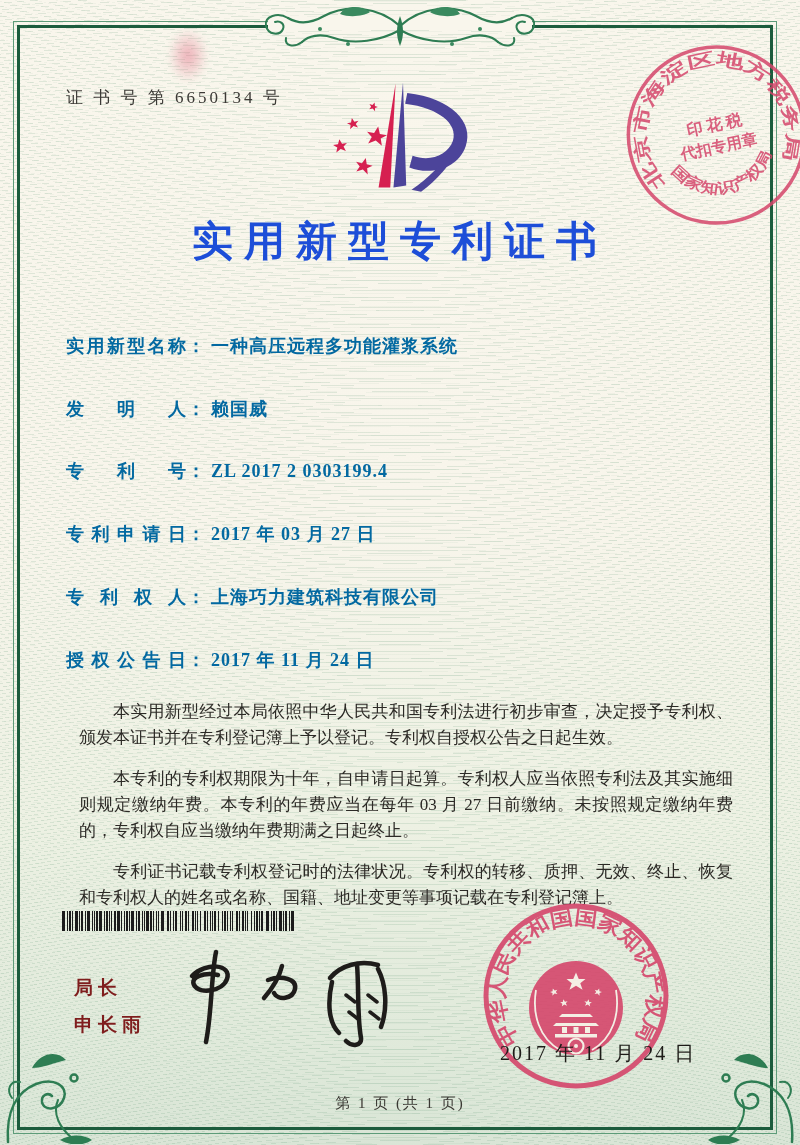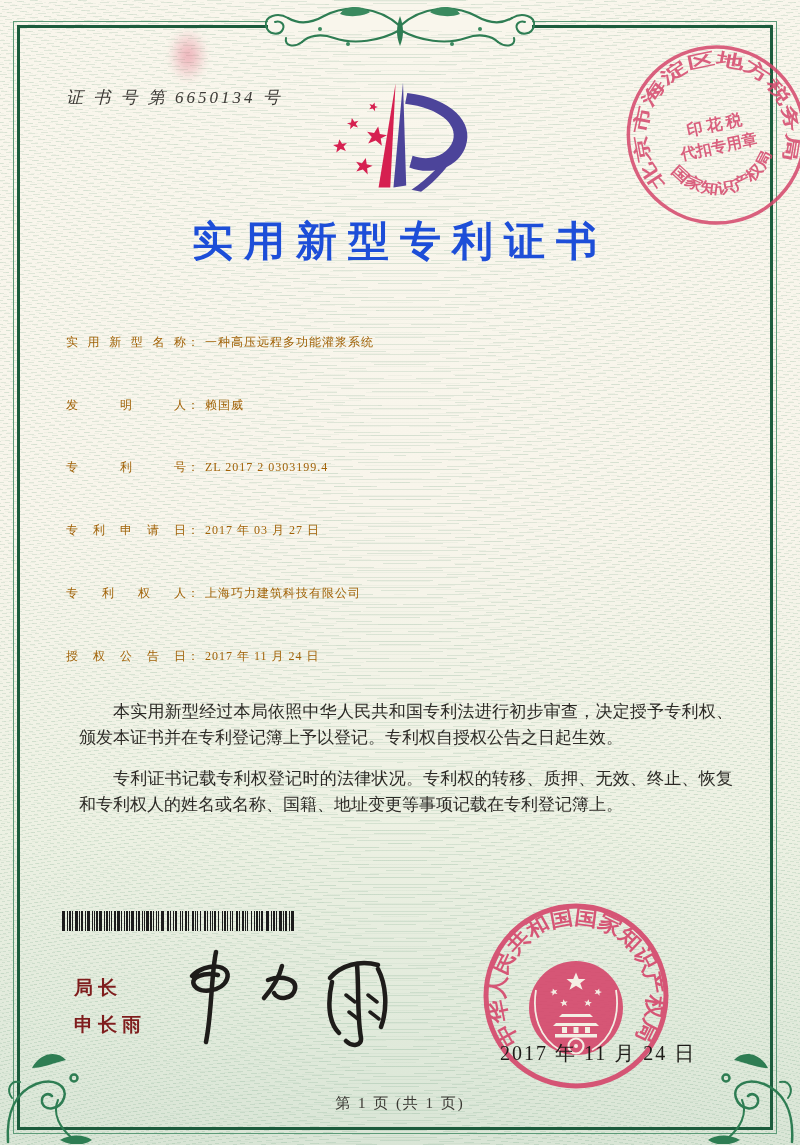--- a/index.html
+++ b/index.html
@@ -9,25 +9,25 @@
     color:#2e2c28;
     background:
       repeating-radial-gradient(ellipse 140% 55% at 50% 135%, rgba(92,150,115,0.17) 0 1px, rgba(0,0,0,0) 1px 6px),
       repeating-radial-gradient(ellipse 160% 60% at 50% -40%, rgba(92,150,115,0.06) 0 1px, rgba(0,0,0,0) 1px 8px),
       linear-gradient(180deg,#f9f6ec 0%,#f8f5eb 45%,#edf1e3 72%,#dfe9da 92%,#d9e5d6 100%);
   }
   .abs{position:absolute;}
   
   .frame-outer{left:13px;top:21px;right:23px;bottom:11px;border:1px solid #5d9c79;}
   .frame-inner{left:17px;top:25px;right:27px;bottom:15px;border:3px solid #1c5c3d;}
-  .cert-no{left:66px;top:86px;font-size:17px;letter-spacing:3px;color:#3c3a36;font-style:italic;}
+  .cert-no{left:66px;top:86px;font-size:17px;letter-spacing:3px;color:#3c3a36;}
   .logo{left:318px;top:80px;}
   .doc-title{left:0;top:214px;width:100%;text-align:center;font-size:41px;font-weight:600;
     letter-spacing:11px;color:#1d4ed8;}
-  .field-row{left:66px;font-size:12px;color:#a16207;white-space:nowrap;}
+  .field-row{left:66px;font-size:18px;color:#0369a1;white-space:nowrap;font-weight:bold;}
   .field-label{display:inline-block;width:120px;text-align:justify;text-align-last:justify;vertical-align:bottom;}
   .field-colon{margin-left:1px;}
   .field-value{margin-left:6px;letter-spacing:1px;}
   .paragraphs{left:64px;top:684px;width:684px;font-size:17px;line-height:26px;
     text-align:justify;color:#2c2a26;}
   .paragraphs p{margin:15px;text-indent:2em;}
   .barcode{left:62px;top:910px;}
   .signer{left:74px;font-size:19px;font-weight:bold;font-family:"Liberation Sans","DejaVu Sans",sans-serif;
     color:#7f1d1d;letter-spacing:5px;}
   .signature{left:180px;top:938px;}
@@ -120,20 +120,21 @@
 </div>
 <div class="abs field-row" style="top:585px">
   <span class="field-label">专利权人</span><span class="field-colon">：</span><span class="field-value">上海巧力建筑科技有限公司</span>
 </div>
 <div class="abs field-row" style="top:648px">
   <span class="field-label">授权公告日</span><span class="field-colon">：</span><span class="field-value">2017 年 11 月 24 日</span>
 </div>
 
 <div class="abs paragraphs">
   <p>本实用新型经过本局依照中华人民共和国专利法进行初步审查，决定授予专利权、颁发本证书并在专利登记簿上予以登记。专利权自授权公告之日起生效。</p>
+  <p>本专利的专利权期限为十年，自申请日起算。专利权人应当依照专利法及其实施细则规定缴纳年费。本专利的年费应当在每年 03 月 27 日前缴纳。未按照规定缴纳年费的，专利权自应当缴纳年费期满之日起终止。</p>
   <p>专利证书记载专利权登记时的法律状况。专利权的转移、质押、无效、终止、恢复和专利权人的姓名或名称、国籍、地址变更等事项记载在专利登记簿上。</p>
 </div>
 
 <svg class="abs barcode" width="232" height="22" viewBox="0 0 232 22">
   <line x1="0" y1="11" x2="232" y2="11" stroke="#1c1c1c" stroke-width="20" stroke-dasharray="3 2 1 1 2 1 1 2 3 1 1 1 2 2 1 1 3 2 1 1 1 1 2 1 3 2 1 1 2 1 1 1 1 2 2 1 3 1 1 2 1 1 2 1 1 1 3 2 1 1 2 2 1 1 1 1 3 1 2 1 1 2 1 1 1 2 3"></line>
 </svg>
 
 <div class="abs signer" style="top:975px">局长</div>
 <div class="abs signer" style="top:1012px">申长雨</div>
 

